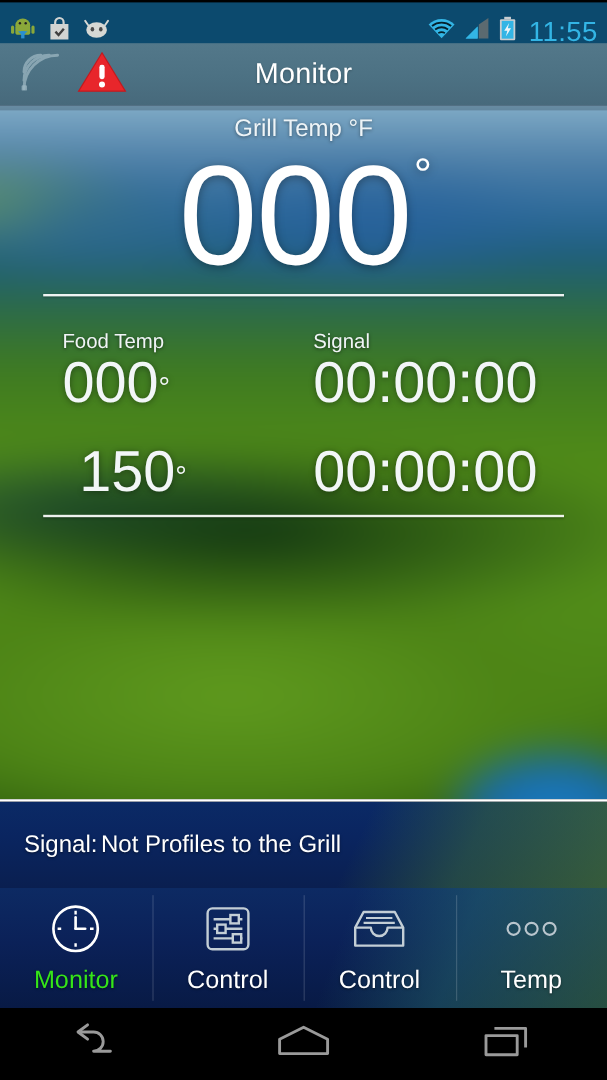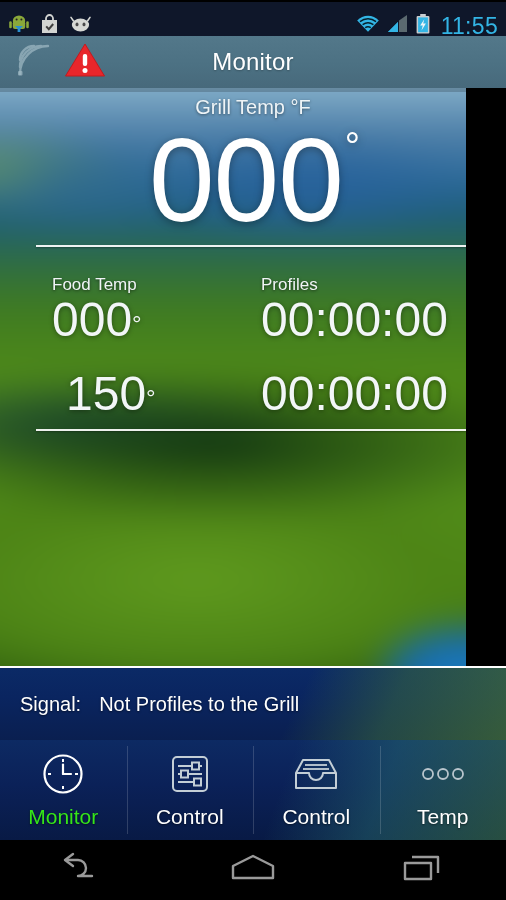--- a/index.html
+++ b/index.html
@@ -7,21 +7,21 @@
     width:506px; height:900px;
     background:#000;
     font-family:"Liberation Sans", sans-serif;
     overflow:hidden;
   }
   #phone { position:relative; width:506px; height:900px; background:#000; }
 
   
   .statusbar {
     position:absolute; left:0; top:2px; width:506px; height:48px;
-    background:#0f172a; display:flex; align-items:center;
+    background:#0c4a6e; display:flex; align-items:center;
     padding:0 8px;
   }
   .sb-left { display:flex; align-items:center; gap:9px; }
   .sb-right { margin-left:auto; display:flex; align-items:center; gap:5px; }
   .sb-time {
     color:#33b5e5; font-size:23px; letter-spacing:.3px;
     margin-left:5px; font-weight:400;
   }
   .sb-ico { display:block; }
 
@@ -33,21 +33,21 @@
   }
   .titlebar .tb-icons { position:absolute; left:14px; top:0; height:52px;
     display:flex; align-items:center; gap:8px; }
   .tb-title {
     width:100%; text-align:center; color:#fff; font-size:24px;
     font-weight:400; letter-spacing:.2px; text-shadow:0 1px 2px rgba(0,0,0,.25);
   }
 
   
   .content {
-    position:absolute; left:0; top:88px; width:466px; height:578px;
+    position:absolute; left:0; top:88px; width:506px; height:578px;
     overflow:hidden;
   }
   .bg-photo {
     position:absolute; inset:-30px;
     background:
       
       radial-gradient(ellipse 120px 70px at 470px 585px, #1c7fc4 0%, #1769a8 45%, rgba(23,105,168,0) 72%),
       
       radial-gradient(ellipse 180px 45px at 40px 700px, #0d5fa0 0%, rgba(13,95,160,0) 70%),
       
@@ -124,21 +124,21 @@
     background:
       linear-gradient(115deg, rgba(0,0,0,0) 58%, rgba(60,110,60,.5) 76%, rgba(90,140,40,.55) 100%),
       linear-gradient(180deg,#0b2a66 0%, #0a2560 40%, #0a1f50 100%);
     border-top:2px solid #ffffff;
     display:flex; align-items:center;
   }
   .signal-text {
     color:#fff; font-size:20px; padding-left:20px; font-weight:400;
     text-shadow:0 1px 2px rgba(0,0,0,.5);
   }
-  .signal-text .sig-key { margin-right:18px; }
+  .signal-text .sig-key { margin-right:3px; }
 
   
   .tabbar {
     position:absolute; left:0; top:740px; width:506px; height:100px;
     background:
       linear-gradient(110deg, rgba(0,0,0,0) 55%, rgba(40,110,110,.45) 74%, rgba(70,130,60,.5) 100%),
       linear-gradient(180deg,#0d2a63 0%, #0b2158 45%, #081a45 100%);
     display:flex;
   }
   .tab {
@@ -262,21 +262,21 @@
       </div>
 
       <div class="rule rule-top"></div>
 
       <div class="grid">
         <div class="cell">
           <div class="cell-label">Food Temp</div>
           <div class="cell-value"><span>000</span><span class="deg">°</span></div>
         </div>
         <div class="cell right">
-          <div class="cell-label">Profiles</div>
+          <div class="cell-label">Signal</div>
           <div class="cell-value">00:00:00</div>
         </div>
       </div>
 
       <div class="grid row2">
         <div class="cell">
           <div class="cell-value indent"><span>150</span><span class="deg">°</span></div>
         </div>
         <div class="cell right">
           <div class="cell-value">00:00:00</div>

